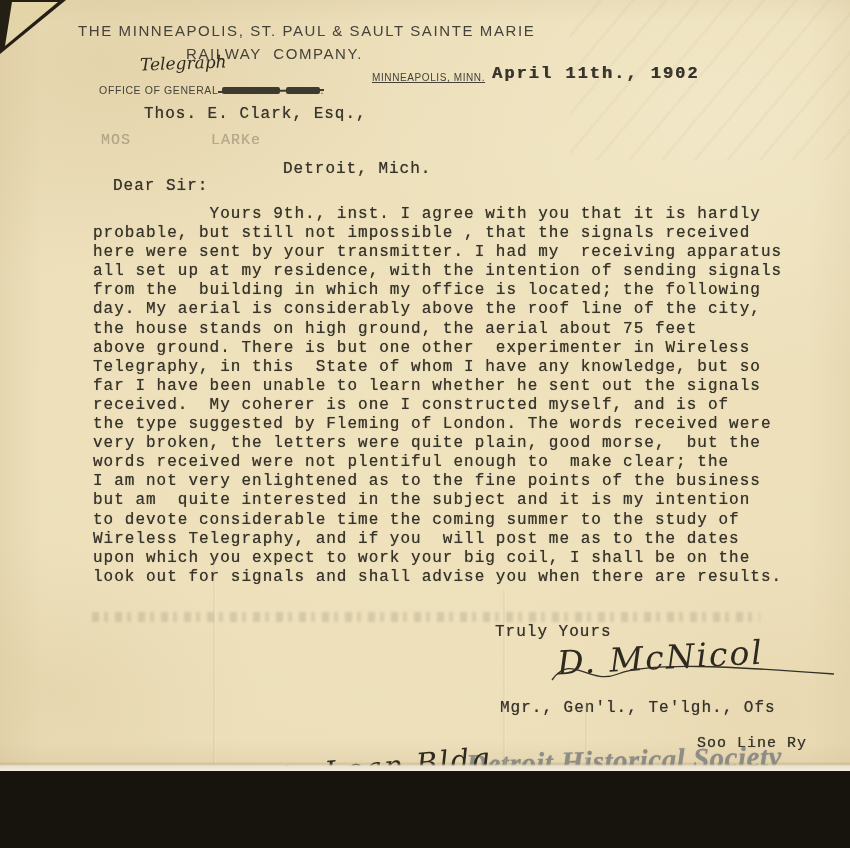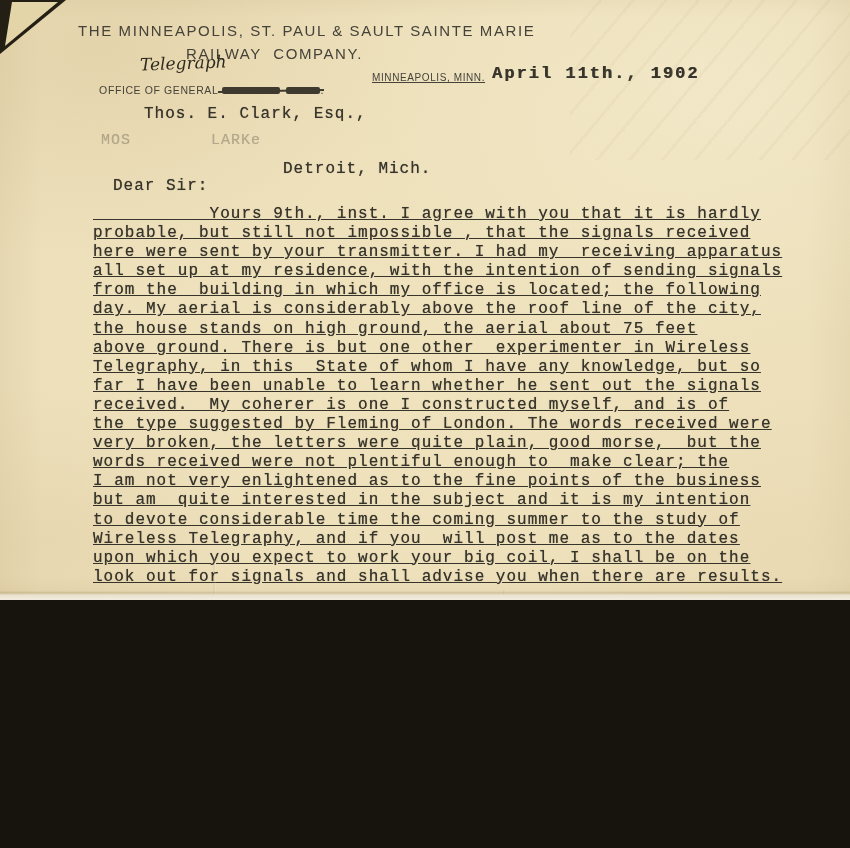--- a/index.html
+++ b/index.html
@@ -1,16 +1,16 @@
 <!DOCTYPE html>
 <html><head>
 <meta charset="utf-8">
 <style>
   html,body{margin:0;padding:0;background:#17140e;}
-  #stage{position:relative;width:850px;height:600px;overflow:hidden;background:#17140e;
+  #stage{position:relative;width:850px;height:771px;overflow:hidden;background:#17140e;
          font-family:"Liberation Sans", sans-serif;}
   
   #paper{position:absolute;inset:0;background-color:#ecdfba;
     background-image:
       radial-gradient(ellipse 420px 300px at 12% 8%, rgba(210,186,138,0.30), transparent 70%),
       radial-gradient(ellipse 520px 380px at 85% 15%, rgba(252,246,222,0.35), transparent 70%),
       radial-gradient(ellipse 700px 500px at 50% 55%, rgba(243,231,194,0.45), transparent 75%),
       radial-gradient(ellipse 340px 240px at 92% 92%, rgba(226,206,164,0.35), transparent 70%),
       radial-gradient(ellipse 300px 220px at 6% 90%, rgba(216,194,148,0.30), transparent 70%),
       linear-gradient(90deg, rgba(178,152,104,0.14), transparent 5%, transparent 95%, rgba(178,152,104,0.12)),
@@ -49,21 +49,21 @@
   .scribble .strike{position:absolute;left:-4px;top:4px;width:106px;height:2px;background:#3e3a2f;transform:rotate(-1deg);}
   .lh-city{left:372px;top:72px;font-size:10px;letter-spacing:0.6px;text-decoration:underline;}
   .lh-date{left:492px;top:64px;font-size:17px;letter-spacing:2px;font-weight:bold;text-shadow:0.6px 0 0 rgba(55,50,40,.8);}
   
   .recip-name{left:100px;top:105px;font-size:16px;margin-left:44px;}
   .erased{left:101px;top:132px;font-size:15px;opacity:0.30;filter:blur(0.4px);}
   .recip-city{left:283px;top:160px;font-size:16px;}
   .salutation{left:113px;top:177px;font-size:16px;}
   
   #body-lines{position:absolute;left:93px;top:205px;font-size:16px;line-height:19.1px;}
-  #body-lines div{white-space:pre;text-decoration:underline;}
+  #body-lines div{white-space:pre;}
   
   .valediction{left:495px;top:623px;font-size:16px;}
   .signature{left:557px;top:638px;font-size:33px;letter-spacing:2px;transform:rotate(-3deg);}
   .sig-flourish{position:absolute;left:548px;top:640px;width:290px;height:50px;}
   .signoff-title{left:500px;top:699px;font-size:16px;}
   .signoff-co{left:697px;top:735px;font-size:15px;}
   
   .watermark{left:466px;top:744px;font-family:"Liberation Serif","DejaVu Serif",serif;
     font-style:italic;font-weight:bold;font-size:29px;color:#8d8d87;letter-spacing:0.5px;
     transform:rotate(-1.5deg);text-shadow:0 0 1px rgba(120,120,115,.5);}

